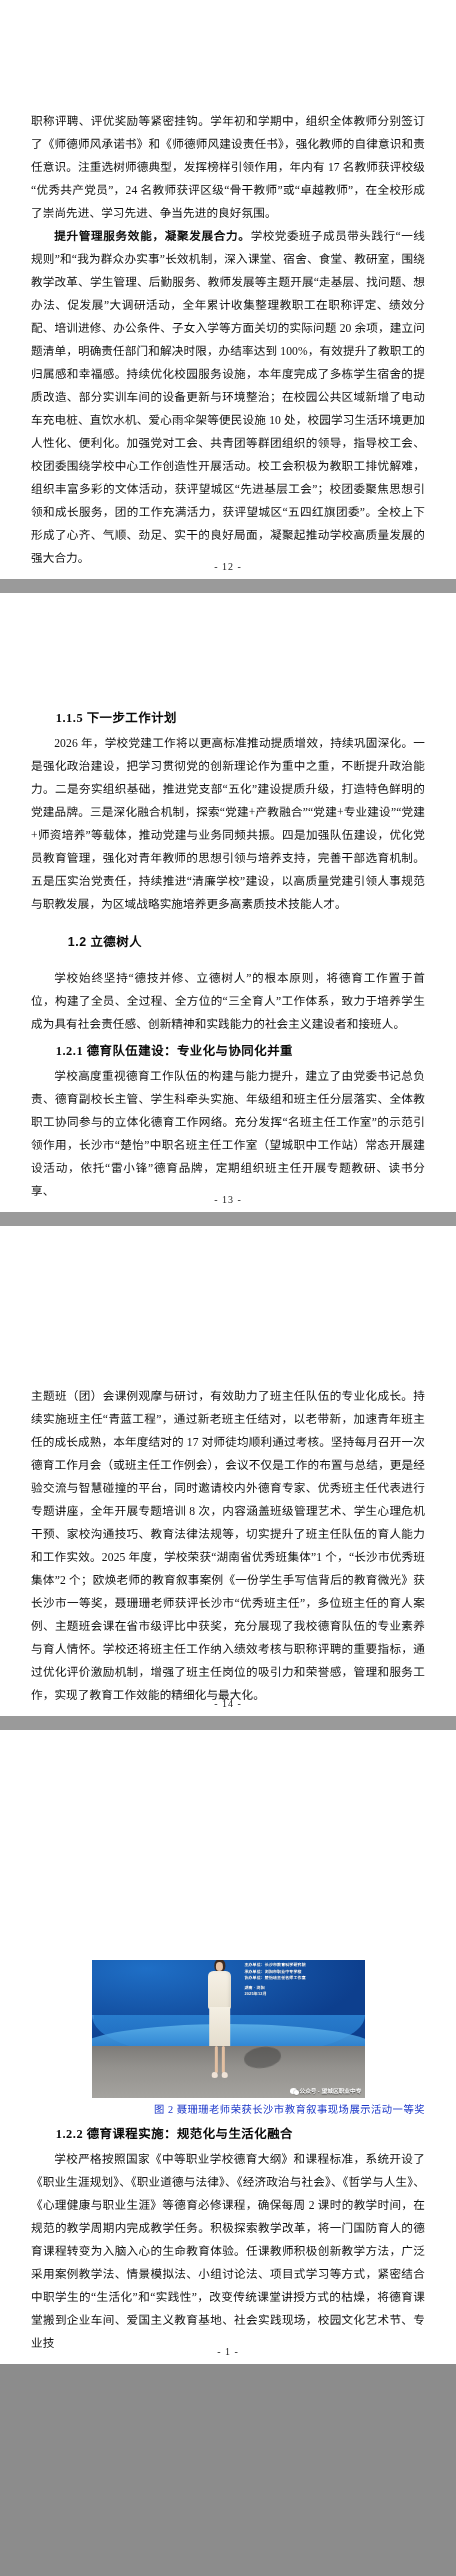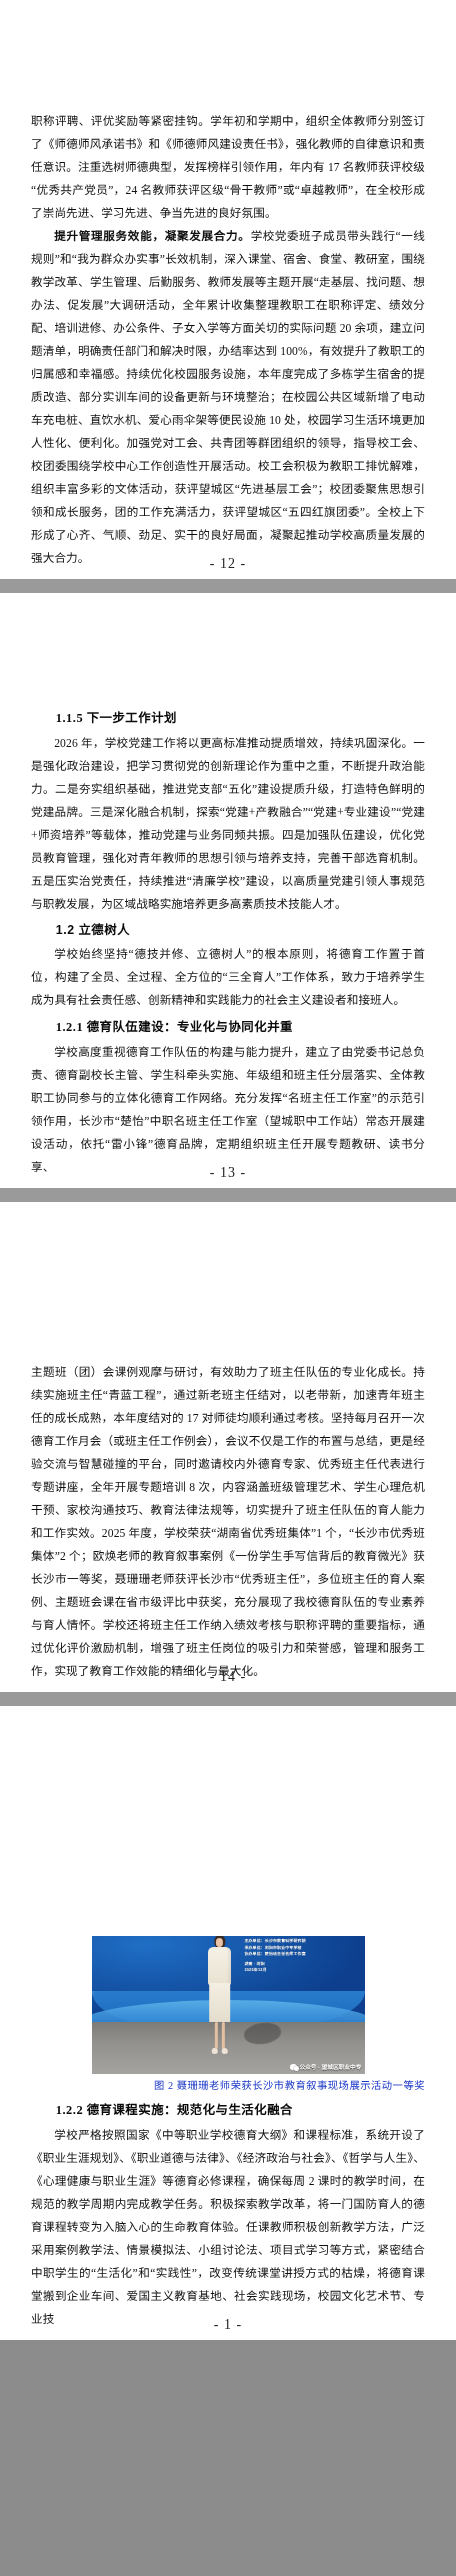--- a/index.html
+++ b/index.html
@@ -50,36 +50,36 @@
     padding:4.1px 0 2.1px 0;
     font-size:12.4px;
     line-height:23px;
     font-weight:bold;
     text-indent:2em;
     color:#0a0a0a;
     font-family:Liberation Serif, serif;
     letter-spacing:0.5px;
   }
   h2.heading2{
-    margin:0;
+    margin:12px;
     padding:3.1px 0 1px 0;
     font-size:12.4px;
     line-height:23px;
     font-weight:bold;
     text-indent:2em;
     color:#0a0a0a;
     font-family:"Liberation Sans","DejaVu Sans",sans-serif;
     letter-spacing:0.5px;
   }
   .pagenum{
     position:absolute;
     left:0;right:0;
     bottom:7.2px;
     text-align:center;
-    font-size:14px;
+    font-size:10px;
     color:#222;
     letter-spacing:1px;
     font-family:"Liberation Serif","DejaVu Serif",serif;
   }
   .spacer-lg{height:77px;}
   .spacer-md{height:49px;}
   .spacer-sm{height:15.5px;}
 
   
   .figure-wrap{

